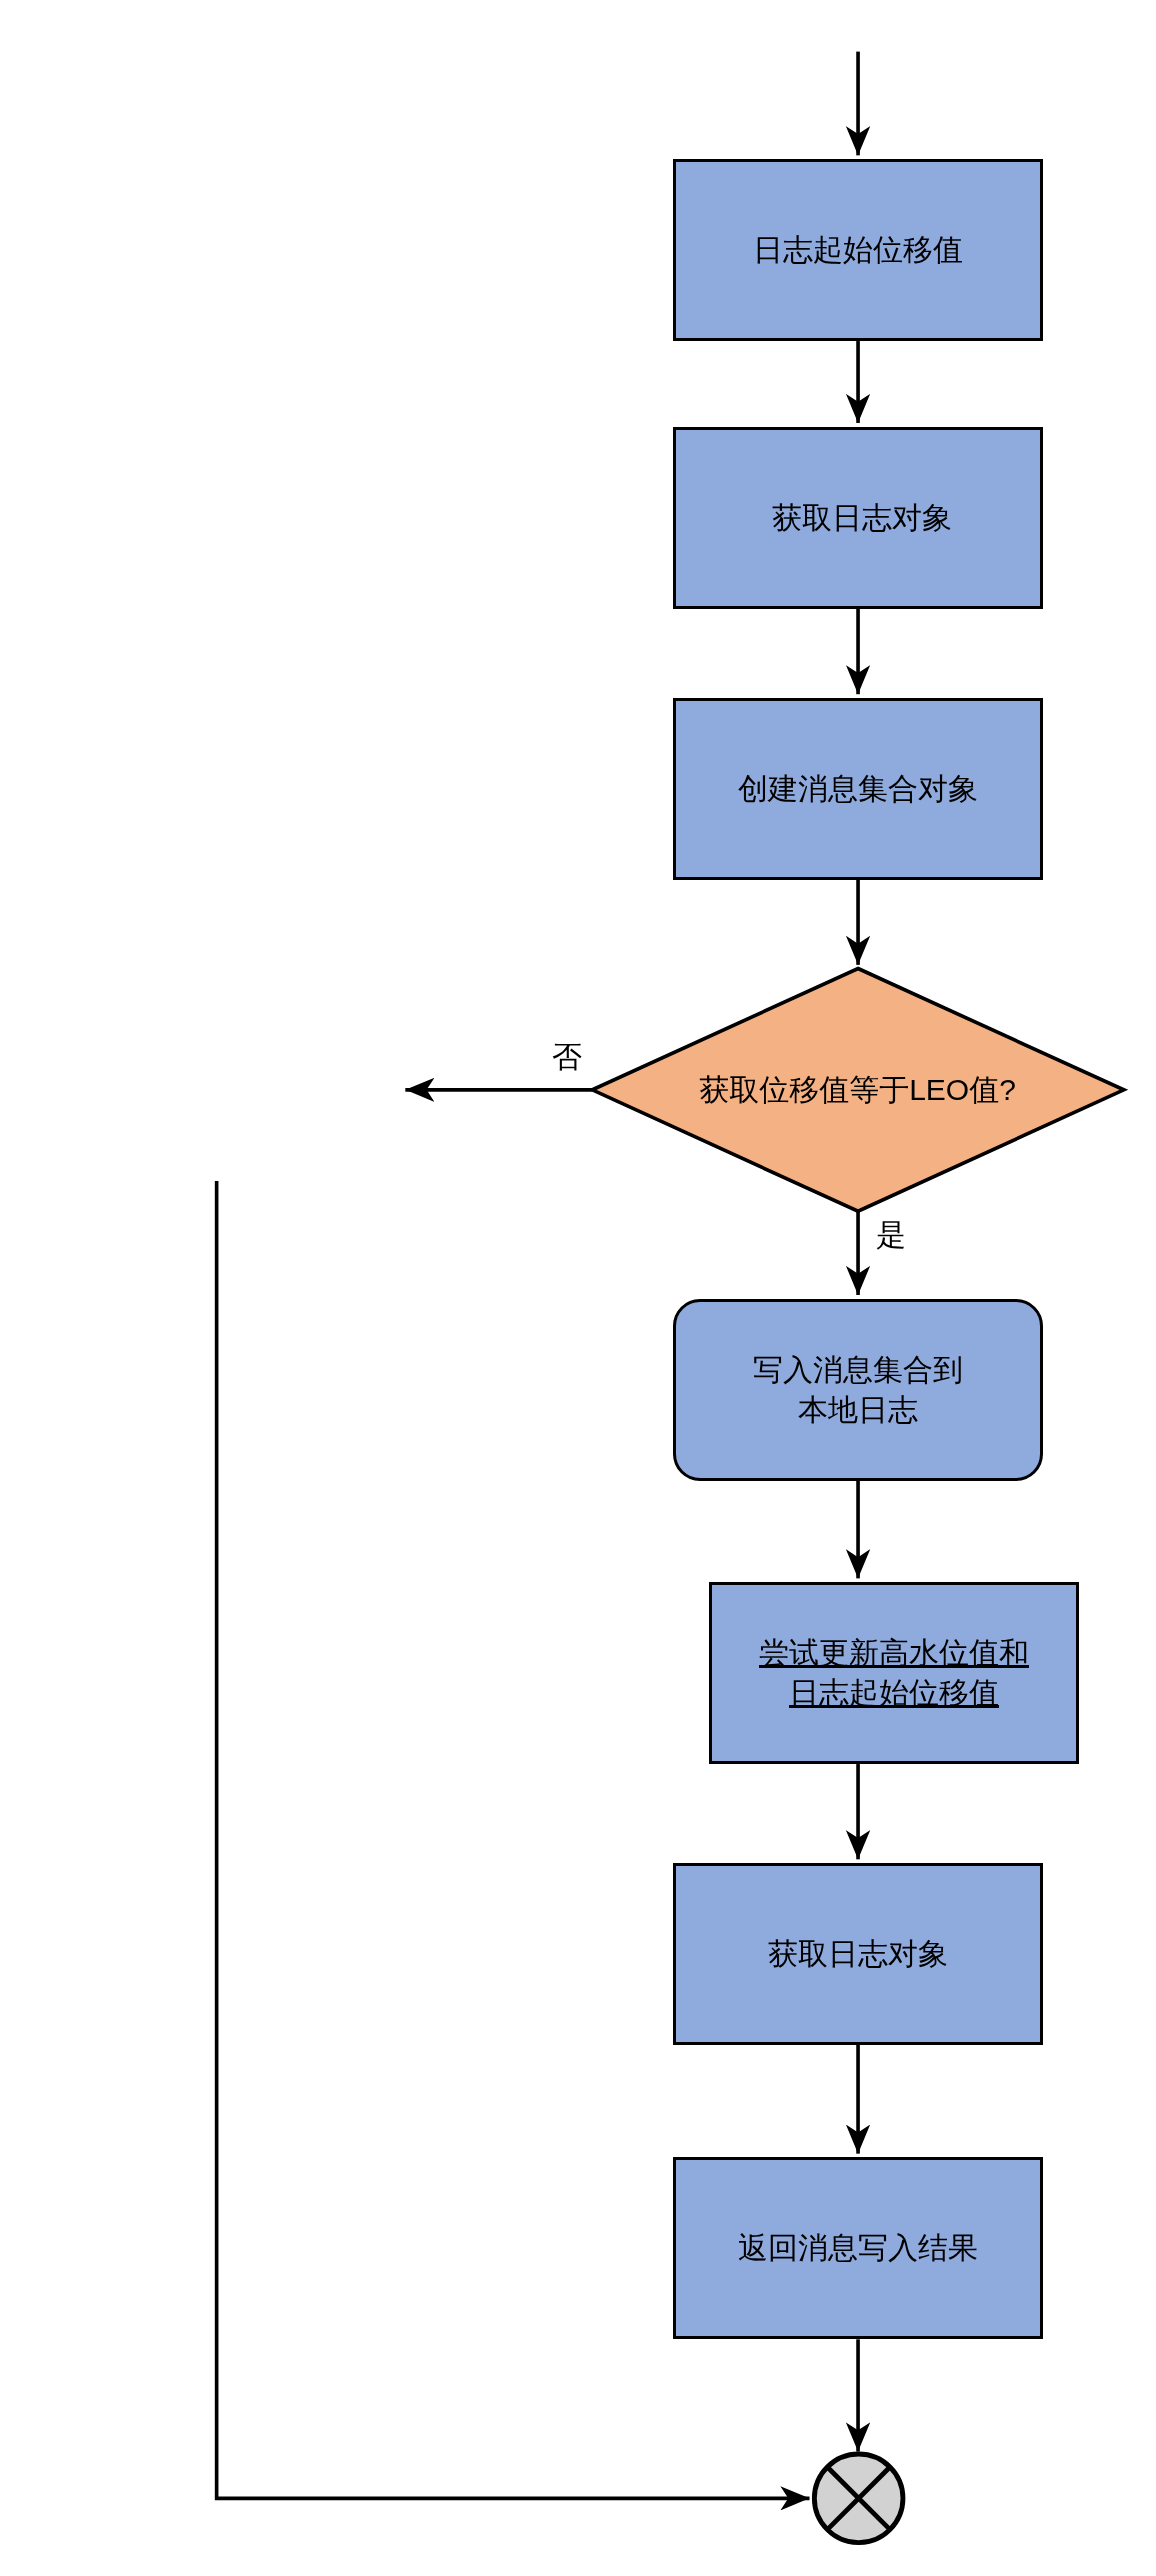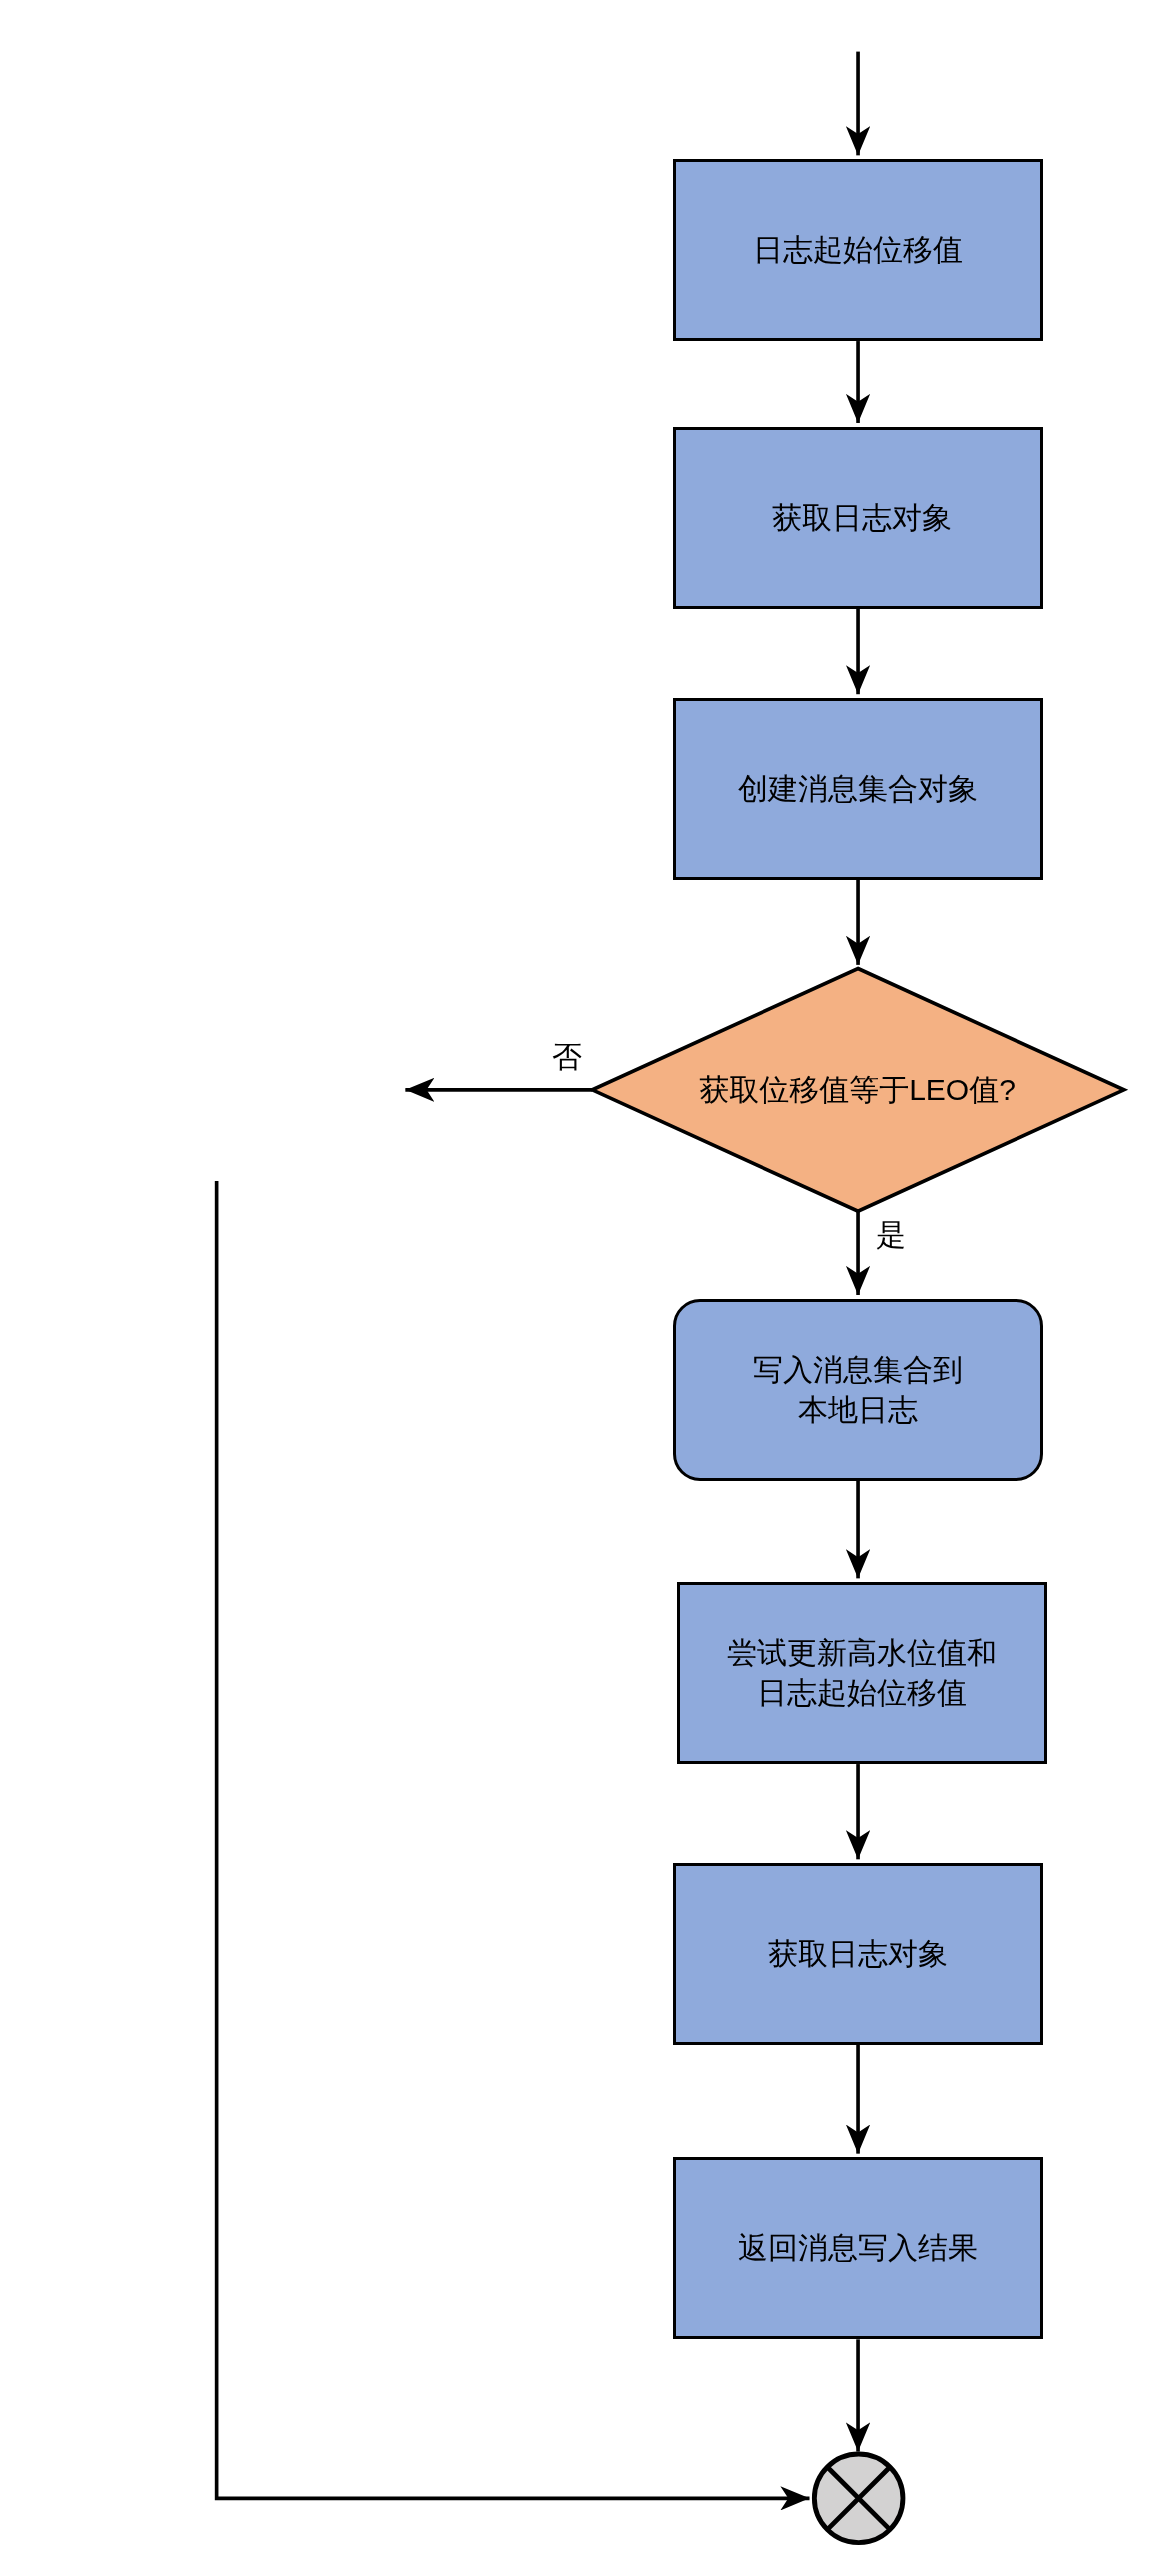--- a/index.html
+++ b/index.html
@@ -53,21 +53,21 @@
     transform: translate(-50%, -50%);
   }
   #label-no  { left: 567px;  top: 1057px; }
   #label-yes { left: 891px; top: 1235px; }
   
   #node-get-partition      { left: 673px; top: 159px;  }
   #node-get-log            { left: 673px; top: 427px; padding-left: 8px;  }
   #node-create-message-set { left: 673px; top: 698px; }
   #node-throw-exception    { left: 32px;   top: 999px; }
   #node-write-message-set  { left: 673px; top: 1299px; border-radius: 27px; }
-  #node-update-hw-lso      { left: 677px; top: 1582px; }
+  #node-update-hw-lso      { left: 709px; top: 1582px; text-decoration: underline; }
   #node-update-stats       { left: 673px; top: 1863px; }
   #node-return-result      { left: 673px; top: 2157px; }
 </style>
 </head>
 <body>
 
 <div id="canvas">
 
   <svg id="connector-layer" viewBox="0 0 1905 4245" xmlns="http://www.w3.org/2000/svg">
     <defs>

